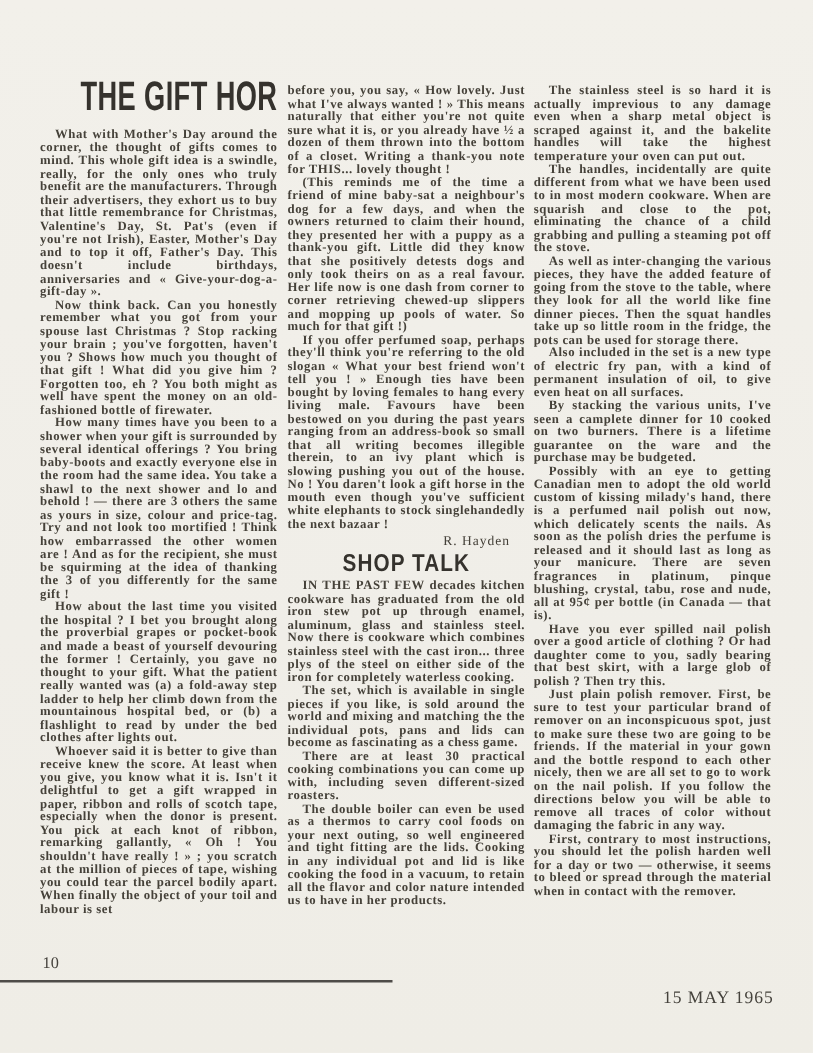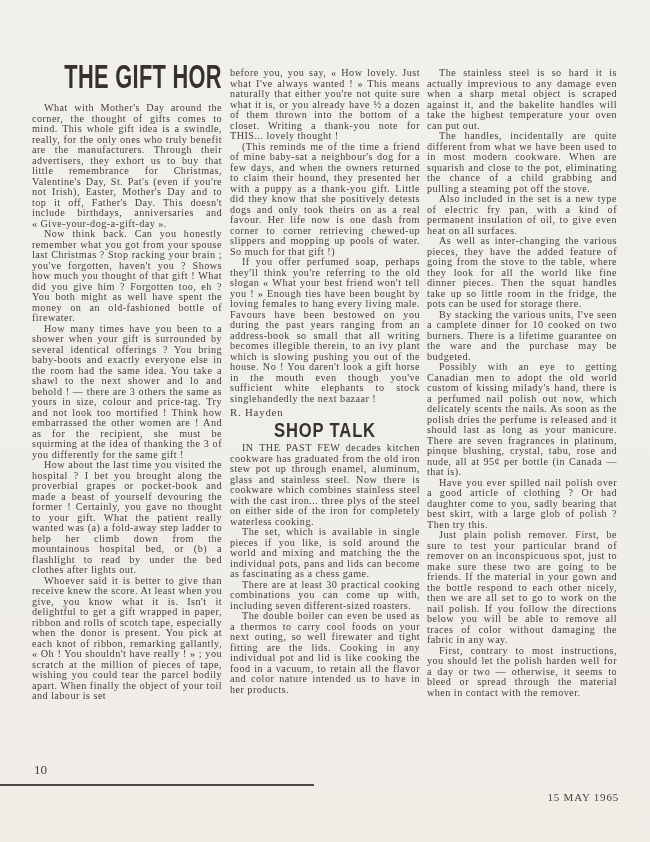--- a/index.html
+++ b/index.html
@@ -21,21 +21,21 @@
     width: 190px;
     overflow: hidden;
     font-size: 10.2px;
     line-height: 10.5px;
     letter-spacing: 0.45px;
     text-align: justify;
   }
   .col1 { left: 32px;  top: 62px; height: 698px; }
   .col2 { left: 230px; top: 68px; height: 690px; }
   .col3 { left: 427px; top: 68px; height: 690px; }
-  .para { margin: 0; text-indent: 12px; }
+  .para { margin: 0; text-indent: 12px; font-weight: bold; }
   .no-indent { text-indent: 0; }
   .gift-title {
     font-family: "Liberation Sans", sans-serif;
     font-weight: 700;
     font-size: 33px;
     line-height: 30px;
     color: #35322d;
     margin: 0 0 11px 0;
     text-align: center;
     white-space: nowrap;
@@ -50,21 +50,21 @@
     line-height: 18px;
     color: #35322d;
     margin: 3px 0 4px 0;
     text-align: center;
     white-space: nowrap;
     letter-spacing: 1px;
     transform: scaleX(0.85);
     transform-origin: center;
   }
   .byline {
-    text-align: left;
+    text-align: right;
     padding-right: 12px;
     font-size: 10.8px;
     line-height: 12px;
     margin-top: 2px;
     letter-spacing: 0.8px;
   }
   .footer-rule {
     position: absolute;
     left: 0; top: 784px;
     width: 314px; height: 2px;
@@ -72,21 +72,21 @@
   }
   .page-number {
     position: absolute;
     left: 34px; top: 762px;
     font-size: 13px;
     color: #45423c;
   }
   .issue-date {
     position: absolute;
     right: 31px; top: 791px;
-    font-size: 11px;
+    font-size: 14px;
     letter-spacing: 0.8px;
     color: #45423c;
   }
 </style>
 </head>
 <body>
 
 <div class="page">
 
   <div class="col col1">
@@ -105,30 +105,30 @@
         <p class="para no-indent">before you, you say, «&nbsp;How lovely. Just what I've always wanted&nbsp;!&nbsp;» This means naturally that either you're not quite sure what it is, or you already have ½ a dozen of them thrown into the bottom of a closet. Writing a thank-you note for THIS... lovely thought&nbsp;!</p>
         <p class="para">(This reminds me of the time a friend of mine baby-sat a neighbour's dog for a few days, and when the owners returned to claim their hound, they presented her with a puppy as a thank-you gift. Little did they know that she positively detests dogs and only took theirs on as a real favour. Her life now is one dash from corner to corner retrieving chewed-up slippers and mopping up pools of water. So much for that gift&nbsp;!)</p>
         <p class="para">If you offer perfumed soap, perhaps they'll think you're referring to the old slogan «&nbsp;What your best friend won't tell you&nbsp;!&nbsp;» Enough ties have been bought by loving females to hang every living male. Favours have been bestowed on you during the past years ranging from an address-book so small that all writing becomes illegible therein, to an ivy plant which is slowing pushing you out of the house. No&nbsp;! You daren't look a gift horse in the mouth even though you've sufficient white elephants to stock singlehandedly the next bazaar&nbsp;!</p>
       </div>
     <div class="byline">R. Hayden</div>
     <h2 class="shop-title">SHOP TALK</h2>
     <div>
         <p class="para">IN THE PAST FEW decades kitchen cookware has graduated from the old iron stew pot up through enamel, aluminum, glass and stainless steel. Now there is cookware which combines stainless steel with the cast iron... three plys of the steel on either side of the iron for completely waterless cooking.</p>
         <p class="para">The set, which is available in single pieces if you like, is sold around the world and mixing and matching the the individual pots, pans and lids can become as fascinating as a chess game.</p>
         <p class="para">There are at least 30 practical cooking combinations you can come up with, including seven different-sized roasters.</p>
-        <p class="para">The double boiler can even be used as a thermos to carry cool foods on your next outing, so well firewater and tight fitting are the lids. Cooking in any individual pot and lid is like cooking the food in a vacuum, to retain all the flavor and color nature intended us to have in her products.</p>
+        <p class="para">The double boiler can even be used as a thermos to carry cool foods on your next outing, so well engineered and tight fitting are the lids. Cooking in any individual pot and lid is like cooking the food in a vacuum, to retain all the flavor and color nature intended us to have in her products.</p>
       </div>
   </div>
 
   <div class="col col3">
     <div>
         <p class="para">The stainless steel is so hard it is actually imprevious to any damage even when a sharp metal object is scraped against it, and the bakelite handles will take the highest temperature your oven can put out.</p>
         <p class="para">The handles, incidentally are quite different from what we have been used to in most modern cookware. When are squarish and close to the pot, eliminating the chance of a child grabbing and pulling a steaming pot off the stove.</p>
+        <p class="para">As well as inter-changing the various pieces, they have the added feature of going from the stove to the table, where they look for all the world like fine dinner pieces. Then the squat handles take up so little room in the fridge, the pots can be used for storage there.</p>
         <p class="para">Also included in the set is a new type of electric fry pan, with a kind of permanent insulation of oil, to give even heat on all surfaces.</p>
-        <p class="para">As well as inter-changing the various pieces, they have the added feature of going from the stove to the table, where they look for all the world like fine dinner pieces. Then the squat handles take up so little room in the fridge, the pots can be used for storage there.</p>
         <p class="para">By stacking the various units, I've seen a camplete dinner for 10 cooked on two burners. There is a lifetime guarantee on the ware and the purchase may be budgeted.</p>
         <p class="para">Possibly with an eye to getting Canadian men to adopt the old world custom of kissing milady's hand, there is a perfumed nail polish out now, which delicately scents the nails. As soon as the polish dries the perfume is released and it should last as long as your manicure. There are seven fragrances in platinum, pinque blushing, crystal, tabu, rose and nude, all at 95¢ per bottle (in Canada — that is).</p>
         <p class="para">Have you ever spilled nail polish over a good article of clothing&nbsp;? Or had daughter come to you, sadly bearing that best skirt, with a large glob of polish&nbsp;? Then try this.</p>
         <p class="para">Just plain polish remover. First, be sure to test your particular brand of remover on an inconspicuous spot, just to make sure these two are going to be friends. If the material in your gown and the bottle respond to each other nicely, then we are all set to go to work on the nail polish. If you follow the directions below you will be able to remove all traces of color without damaging the fabric in any way.</p>
         <p class="para">First, contrary to most instructions, you should let the polish harden well for a day or two — otherwise, it seems to bleed or spread through the material when in contact with the remover.</p>
       </div>
   </div>
 
   <div class="footer-rule"></div>
   <div class="page-number">10</div>

